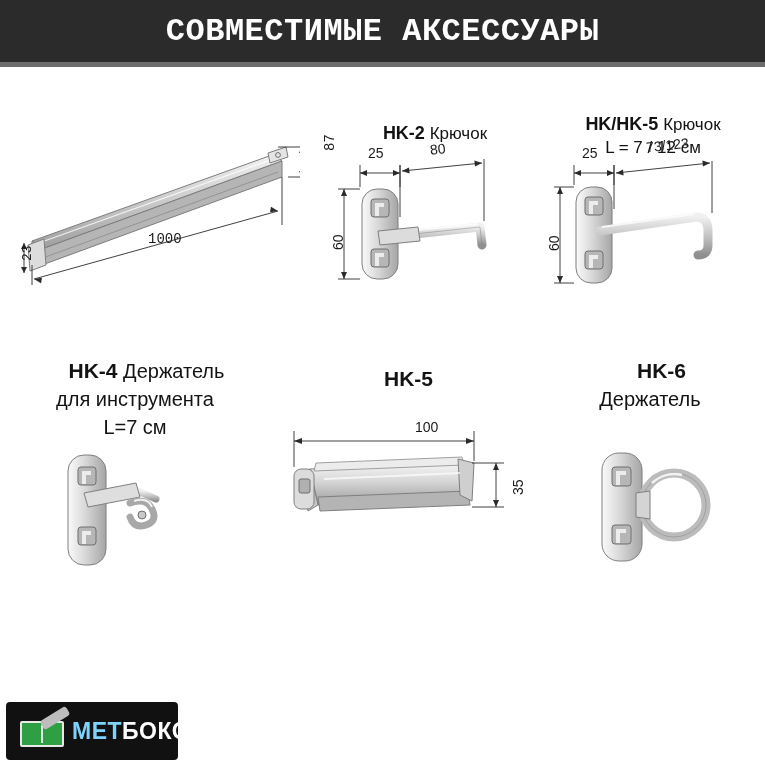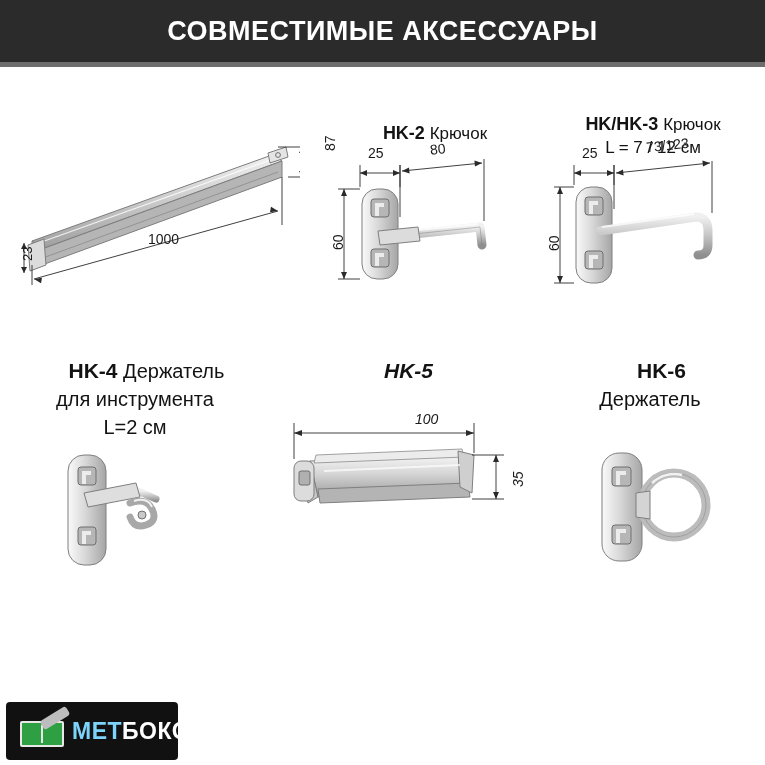--- a/index.html
+++ b/index.html
@@ -27,25 +27,26 @@
     top: 0; left: 0;
     width: 765px;
     height: 62px;
     background: #2b2b2b;
     display: flex;
     align-items: center;
     justify-content: center;
   }
   .header-title {
     color: #ffffff;
-    font-size: 27px;
+    font-size: 32px;
     font-weight: bold;
     letter-spacing: 0.5px;
     text-align: center;
     text-transform: uppercase;
+    font-family: Liberation Mono, monospace;
   }
   .header-underline {
     position: absolute;
     top: 62px; left: 0;
     width: 765px;
     height: 5px;
     background: #6d6d6d;
   }
 
   
@@ -151,21 +152,21 @@
 <div class="page">
 
   <div class="header-bar">
     <div class="header-title">СОВМЕСТИМЫЕ АКСЕССУАРЫ</div>
   </div>
   <div class="header-underline"></div>
 
   <div class="grid">
 
     <div class="cell" style="left:20px; top:46px; width:280px;">
-      <div class="art" style="height:180px;">
+      <div class="art" style="height:180px;font-family:Liberation Mono, monospace;">
         <svg width="280" height="180" viewBox="0 0 280 180">
           <defs>
             <linearGradient id="barGrad" x1="0" y1="0" x2="0" y2="1">
               <stop offset="0%" stop-color="#f2f2f2"></stop>
               <stop offset="40%" stop-color="#d2d2d2"></stop>
               <stop offset="100%" stop-color="#9e9e9e"></stop>
             </linearGradient>
           </defs>
 
           <g>
@@ -266,21 +267,21 @@
           </g>
         </svg>
         <div class="dimtext" style="left:38px; top:0px;">25</div>
         <div class="dimtext" style="left:100px; top:-4px; transform:rotate(-6deg);">80</div>
         <div class="dimtext vert" style="left:0px; top:105px;">60</div>
       </div>
     </div>
 
     <div class="cell" style="left:548px; top:46px; width:210px;">
       <div class="cap">
-        <div><span class="code">HK/HK-3</span>
+        <div><span class="code">HK/HK-5</span>
           <span>Крючок</span></div>
         <div>L = 7 / 12 см</div>
       </div>
       <div class="art" style="height:180px;">
         <svg width="210" height="180" viewBox="0 0 210 180">
 
           <rect x="28" y="28" width="36" height="96" rx="15" fill="url(#plateG)" stroke="#7f7f7f" stroke-width="1"></rect>
           <rect x="37" y="38" width="18" height="18" rx="3" fill="#b6b6b6" stroke="#6f6f6f" stroke-width="1"></rect>
           <rect x="37" y="92" width="18" height="18" rx="3" fill="#b6b6b6" stroke="#6f6f6f" stroke-width="1"></rect>
           <path d="M41,42 h9 v4 h-5 v9 h-4 z" fill="#ececec"></path>
@@ -317,42 +318,42 @@
         <div class="dimtext" style="left:98px; top:-22px; transform:rotate(-6deg);">73/123</div>
         <div class="dimtext vert" style="left:-2px; top:92px;">60</div>
       </div>
     </div>
 
     <div class="cell" style="left:10px; top:290px; width:250px;">
       <div class="cap cap-r2">
         <div><span class="code">HK-4</span>
           <span>Держатель</span></div>
         <div>для инструмента</div>
-        <div>L=2 см</div>
+        <div>L=7 см</div>
       </div>
       <div class="art" style="height:160px;">
         <svg width="250" height="160" viewBox="0 0 250 160">
 
           <rect x="58" y="14" width="38" height="110" rx="16" fill="url(#plateG)" stroke="#7f7f7f" stroke-width="1"></rect>
           <rect x="68" y="26" width="18" height="18" rx="3" fill="#b6b6b6" stroke="#6f6f6f" stroke-width="1"></rect>
           <rect x="68" y="86" width="18" height="18" rx="3" fill="#b6b6b6" stroke="#6f6f6f" stroke-width="1"></rect>
           <path d="M72,30 h9 v4 h-5 v9 h-4 z" fill="#ececec"></path>
           <path d="M72,90 h9 v4 h-5 v9 h-4 z" fill="#ececec"></path>
 
           <path d="M84,60 L128,50 L146,58" fill="none" stroke="url(#rodG)" stroke-width="7" stroke-linecap="round" stroke-linejoin="round"></path>
           <polygon points="74,52 126,42 130,56 78,66" fill="#dedede" stroke="#7f7f7f" stroke-width="1"></polygon>
 
           <path d="M120,62 q16,-6 22,6 q6,12 -6,16 q-12,4 -16,-8" fill="none" stroke="#a8a8a8" stroke-width="7" stroke-linecap="round"></path>
           <path d="M124,60 q14,-4 18,6" fill="none" stroke="#f0f0f0" stroke-width="2"></path>
           <circle cx="132" cy="74" r="4" fill="#c9c9c9" stroke="#6f6f6f" stroke-width="1"></circle>
         </svg>
       </div>
     </div>
 
-    <div class="cell" style="left:272px; top:290px; width:250px;font-style:italic;">
+    <div class="cell" style="left:272px; top:298px; width:250px;">
       <div class="cap cap-r2">
         <div><span class="code">HK-5</span></div>
       </div>
       <div class="art" style="height:180px; margin-top:30px;">
         <svg width="250" height="180" viewBox="0 0 250 180">
           <defs>
             <linearGradient id="bodyG" x1="0" y1="0" x2="0" y2="1">
               <stop offset="0%" stop-color="#f6f6f6"></stop>
               <stop offset="45%" stop-color="#d5d5d5"></stop>
               <stop offset="100%" stop-color="#9b9b9b"></stop>

